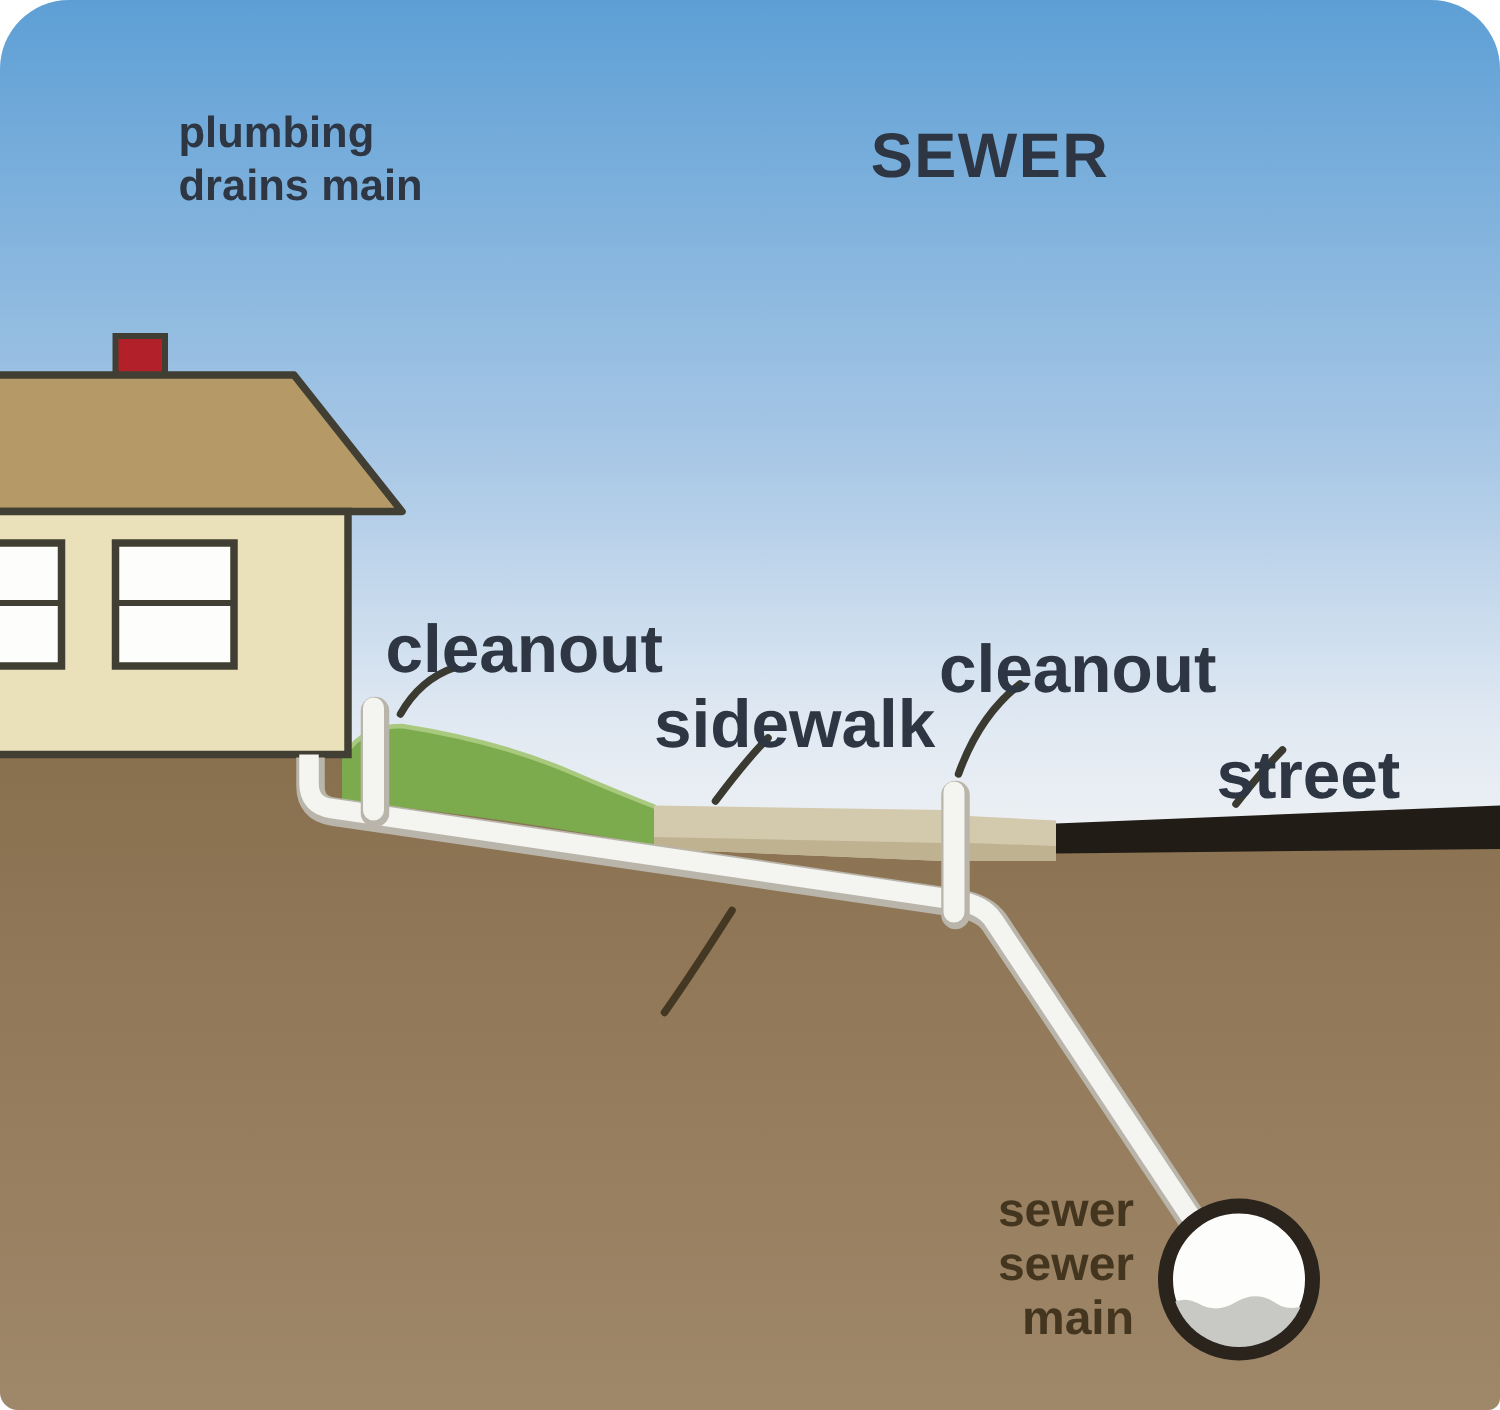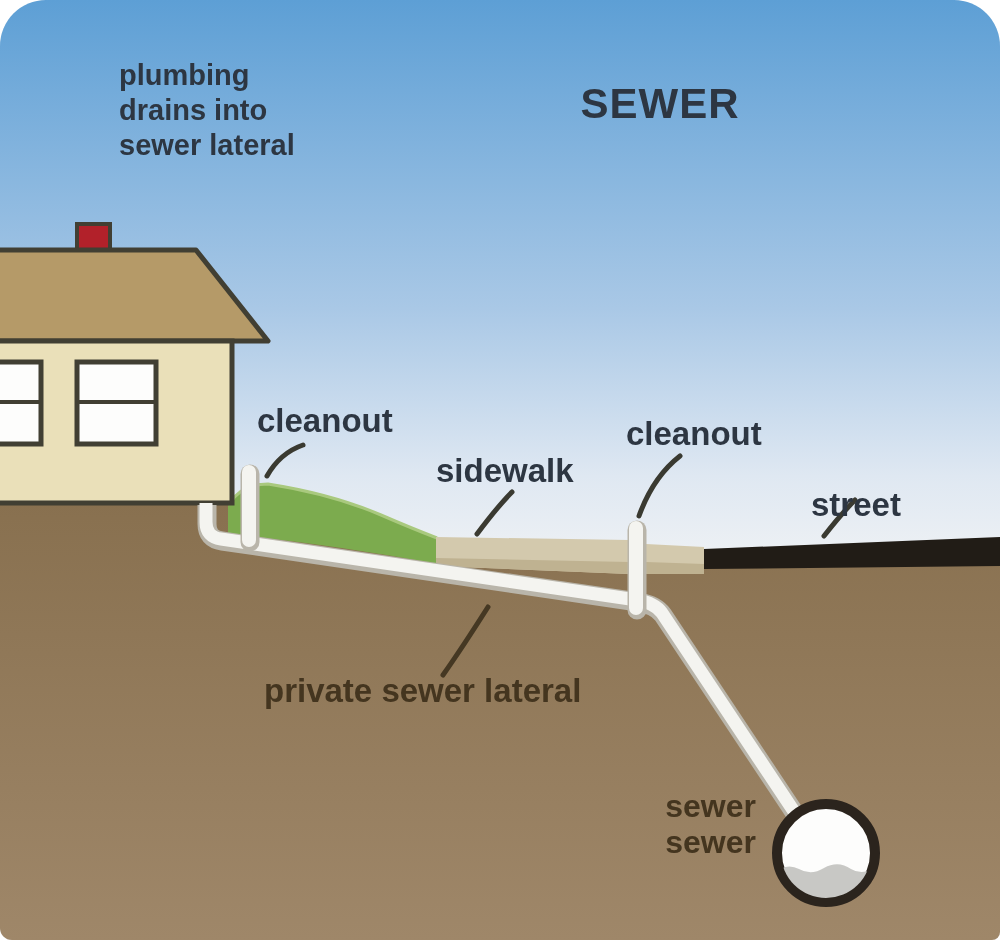--- a/index.html
+++ b/index.html
@@ -12,22 +12,22 @@
     font-family:"Liberation Sans","DejaVu Sans",sans-serif;
   }
   .scene{position:absolute;inset:0;}
   .label{
     position:absolute;
     font-weight:700;
     color:var(--text-sky);
     white-space:nowrap;
     letter-spacing:0px;
   }
-  .lab-sm{font-size:33px;line-height:34px;}
-  .plumbing{left:119px;top:58px;font-size:29px;line-height:35px;}
+  .lab-sm{font-size:45px;line-height:34px;margin-top:12px;}
+  .plumbing{left:119px;top:72px;font-size:29px;line-height:35px;}
   .title{
     left:460px;top:76px;width:400px;
     text-align:center;font-size:42px;line-height:56px;
     letter-spacing:1px;
   }
   .cleanout1{left:257px;top:404px;}
   .sidewalk-l{left:436px;top:454px;}
   .cleanout2{left:626px;top:417px;}
   .street-l{left:811px;top:488px;}
   .private-l{left:264px;top:674px;color:var(--text-ground);}
@@ -111,36 +111,35 @@
       <path class="leader" d="M303,445 Q280,453 267,476"></path>
       <path class="leader" d="M512,492 Q498,506 477,534"></path>
       <path class="leader" d="M680,456 Q653,477 639,516"></path>
       <path class="leader" d="M855,500 Q842,513 824,536"></path>
       <path class="leader leader-brown" d="M443,675 Q462,648 488,607"></path>
     </g>
   </svg>
 
   <div class="label plumbing">
     <div>plumbing</div>
-    <div>drains into</div>
-    <div>sewer lateral</div>
+    <div>drains main</div>
   </div>
 
   <div class="label title">
     <div>SEWER</div>
   </div>
 
   <div class="label lab-sm cleanout1">cleanout</div>
 
   <div class="label lab-sm sidewalk-l">sidewalk</div>
 
   <div class="label lab-sm cleanout2">cleanout</div>
 
   <div class="label lab-sm street-l">street</div>
 
-  <div class="label lab-sm private-l">private sewer lateral</div>
 
   <div class="label public-l">
     <div>sewer</div>
     <div>sewer</div>
+    <div>main</div>
   </div>
 
 </div>
 
 </body></html>

